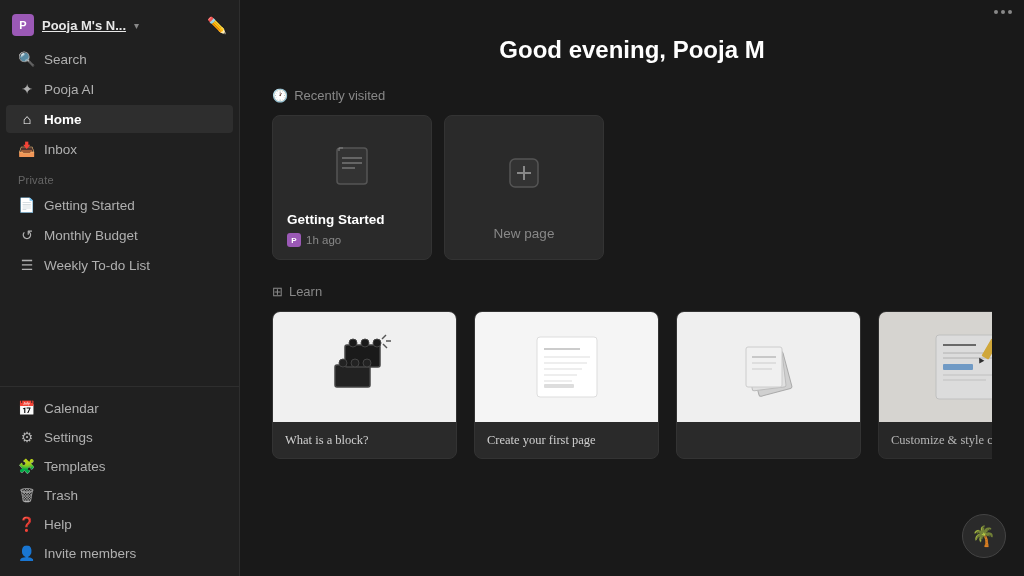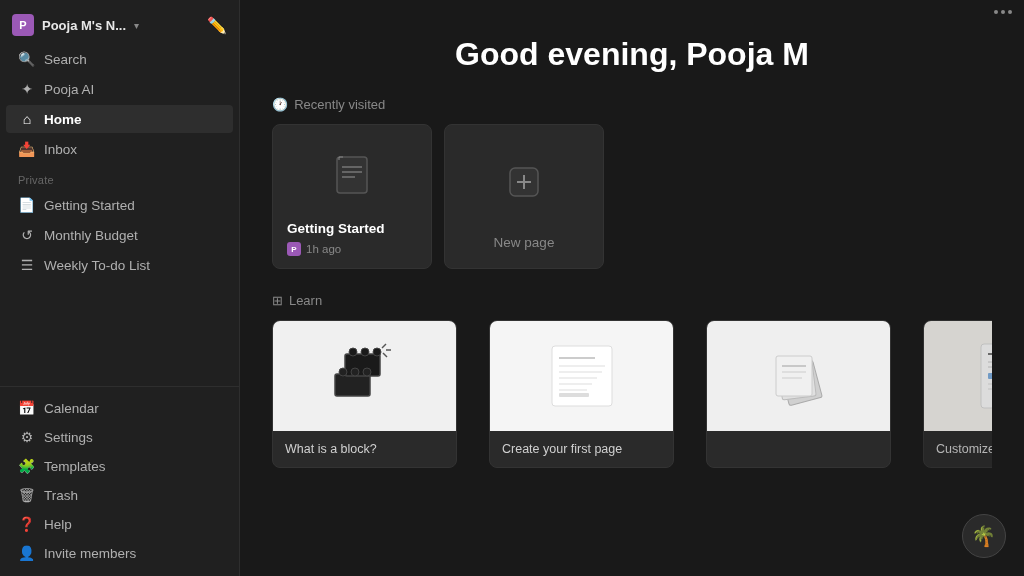--- a/index.html
+++ b/index.html
@@ -57,20 +57,21 @@
     }
 
     .workspace-name {
       font-size: 13px;
       font-weight: 600;
       color: #e8e8e8;
       max-width: 130px;
       overflow: hidden;
       text-overflow: ellipsis;
       white-space: nowrap;
+      text-decoration: underline;
     }
 
     .chevron-icon {
       color: #888;
       font-size: 10px;
     }
 
     .new-page-icon-top {
       color: #888;
       font-size: 16px;
@@ -141,21 +142,21 @@
 
     .dot {
       width: 4px;
       height: 4px;
       background: #888;
       border-radius: 50%;
     }
 
     .greeting {
       text-align: center;
-      font-size: 32px;
+      font-size: 24px;
       font-weight: 700;
       color: #ffffff;
       margin-top: 36px;
       margin-bottom: 24px;
     }
 
     .section {
       padding: 0 32px;
       margin-bottom: 24px;
     }
@@ -247,22 +248,23 @@
       align-items: center;
       justify-content: center;
       font-size: 8px;
       color: white;
       font-weight: bold;
     }
 
     
     .learn-cards-row {
       display: flex;
-      gap: 32px;
+      gap: 17px;
       overflow: hidden;
+      font-family: Liberation Serif, serif;
     }
 
     .learn-card {
       background: #2a2a2a;
       border-radius: 8px;
       width: 185px;
       min-width: 185px;
       cursor: pointer;
       border: 1px solid #333;
       overflow: hidden;

